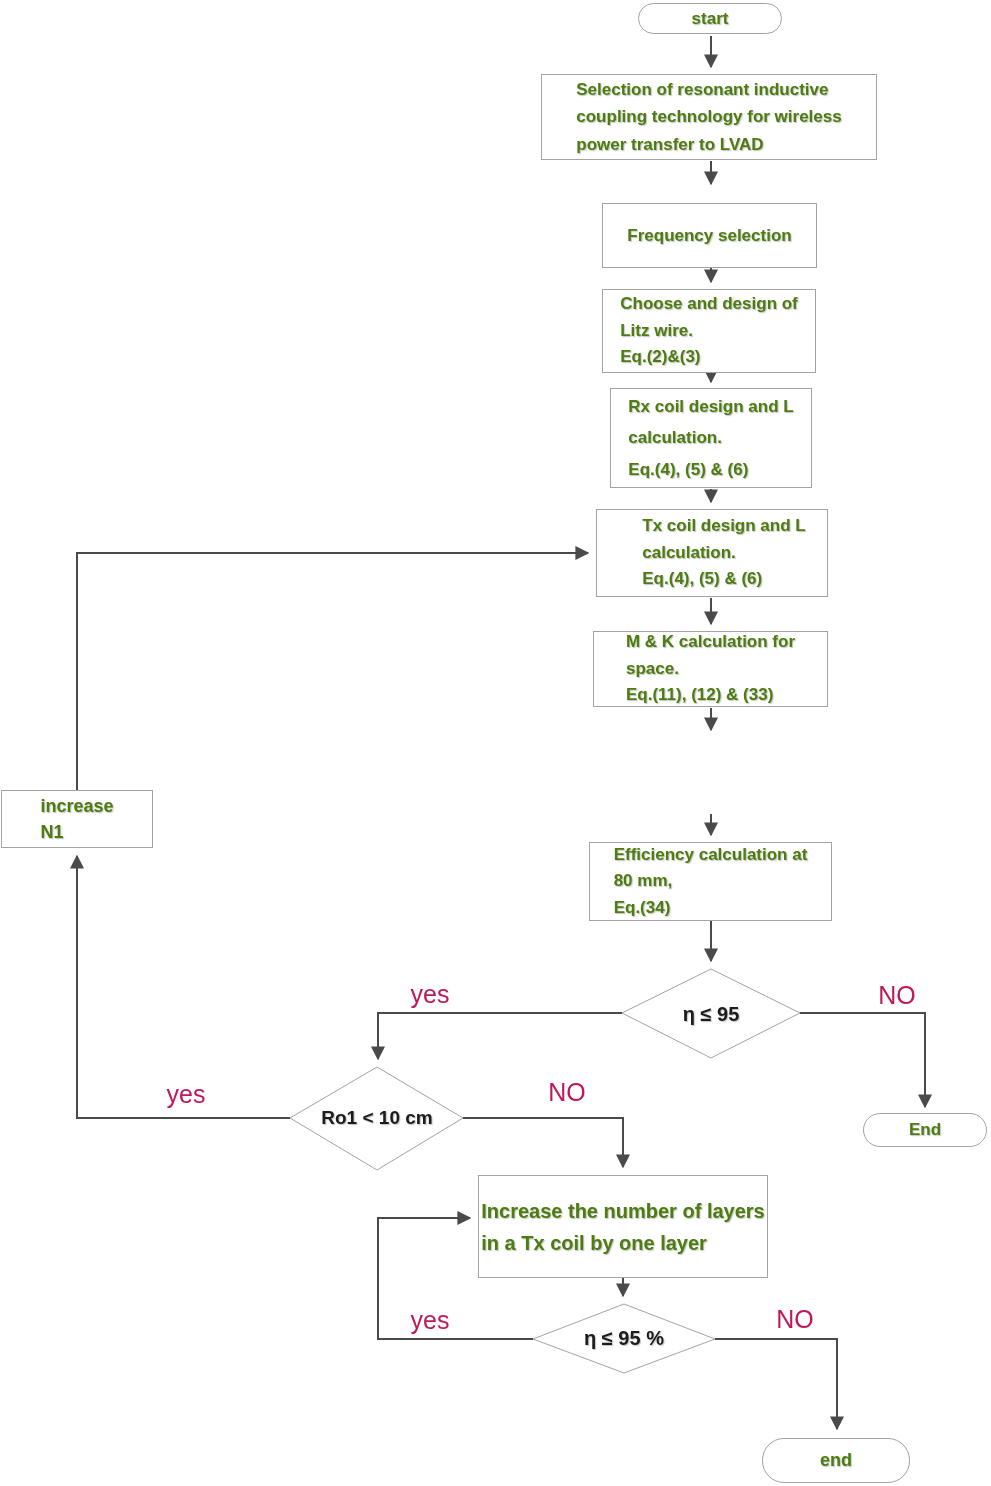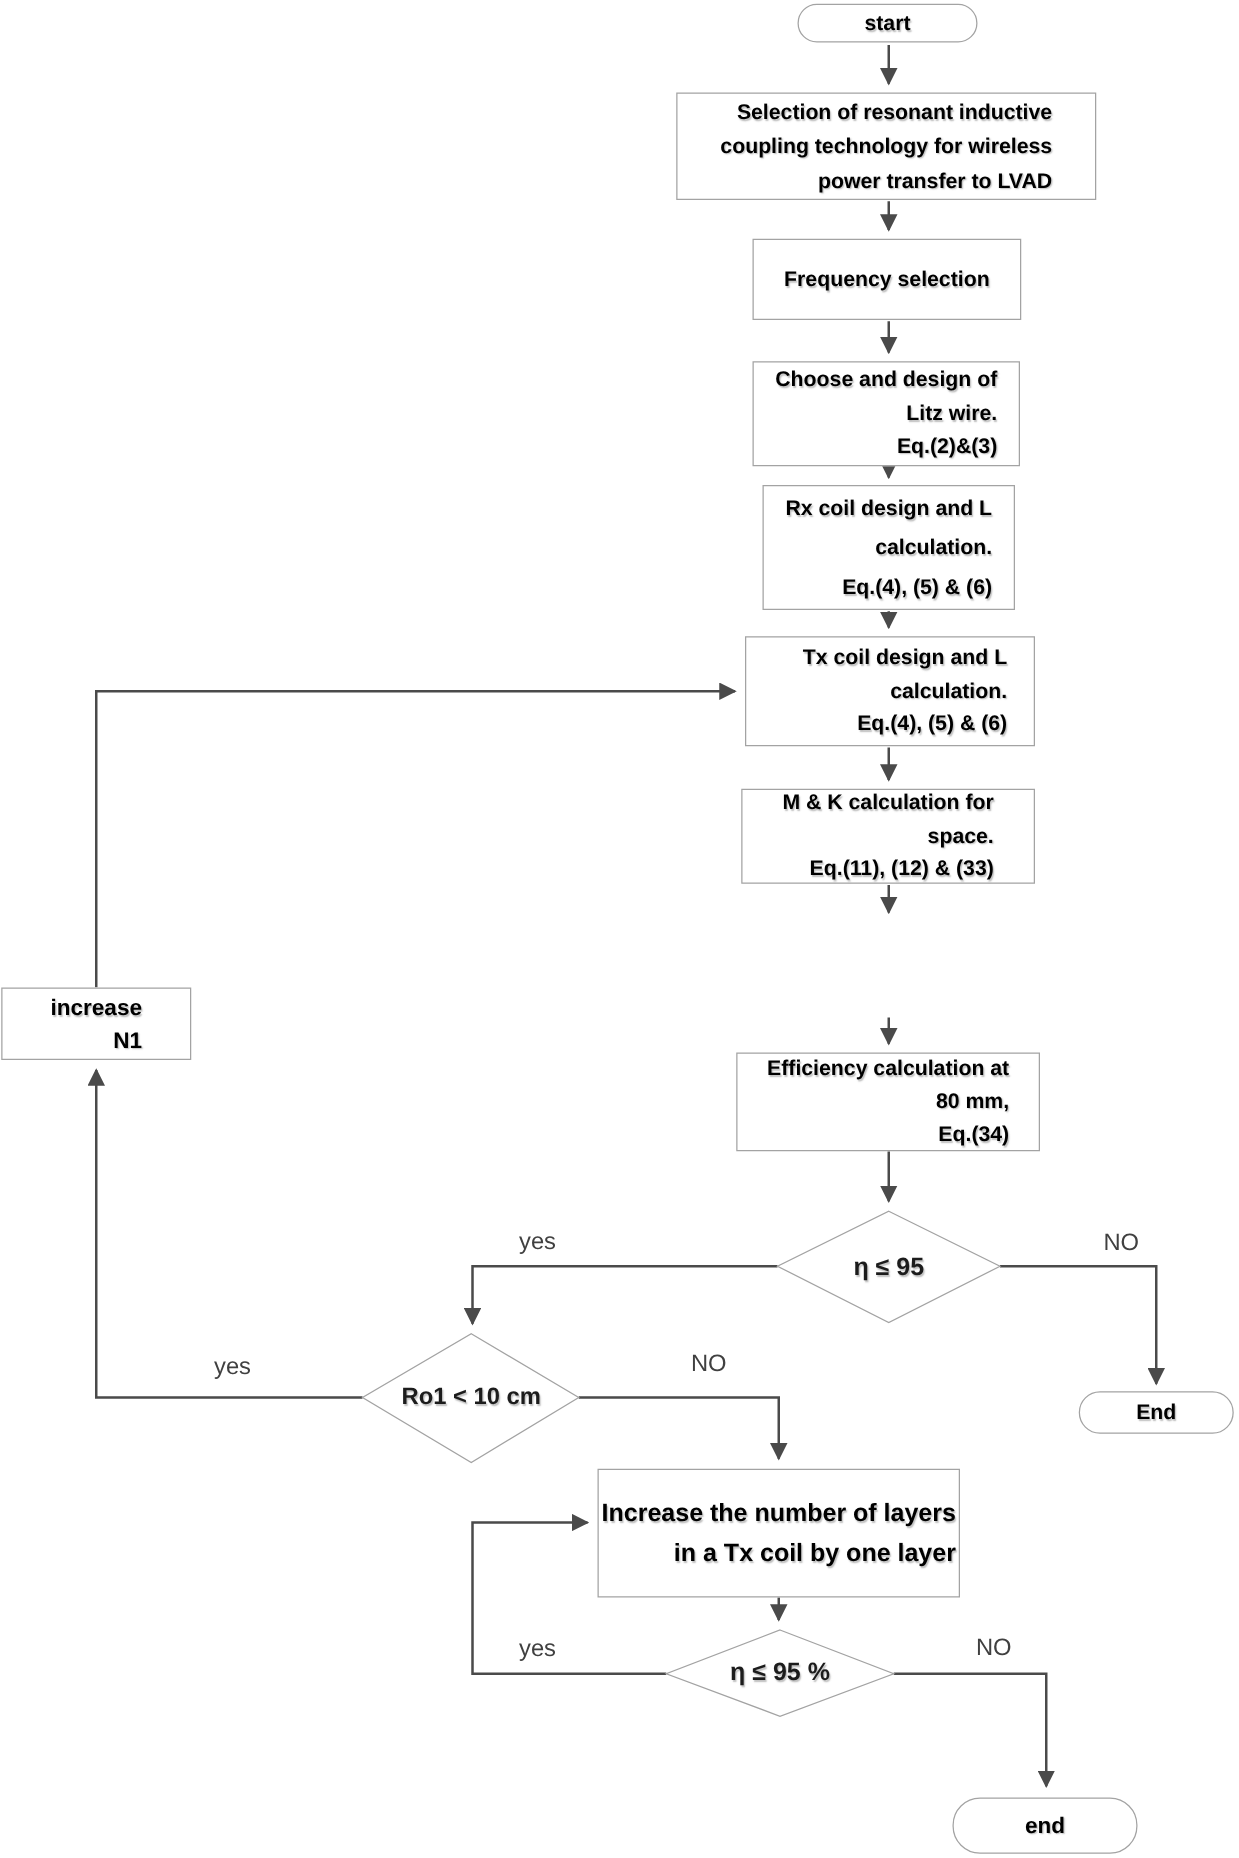--- a/index.html
+++ b/index.html
@@ -24,26 +24,26 @@
     height: 1486px;
   }
   .node {
     position: absolute;
     box-sizing: border-box;
     background: #ffffff;
     border: 1px solid #a3a3a3;
     display: flex;
     align-items: center;
     justify-content: center;
-    text-align: right;
+    text-align: left;
     white-space: pre-line;
     font-weight: bold;
     font-size: 17px;
     line-height: 1.6;
-    color: #000000;
+    color: #4d7c0f;
     text-shadow: 1px 1.4px 1.2px rgba(110,110,110,0.45);
   }
   .terminator {
     border-radius: 18px;
   }
   .diamond-label {
     position: absolute;
     display: flex;
     align-items: center;
     justify-content: center;
@@ -51,23 +51,23 @@
     font-size: 20px;
     color: #1c1c1c;
     text-shadow: 1px 1.4px 1.2px rgba(110,110,110,0.45);
   }
   .edge-label {
     position: absolute;
     display: flex;
     align-items: center;
     justify-content: center;
     text-align: center;
-    font-size: 19px;
+    font-size: 25px;
     font-weight: normal;
-    color: #404040;
+    color: #be185d;
   }
   .node.small-lh { line-height: 1.55; }
 </style>
 </head>
 <body>
 
 <div class="canvas">
 
   <svg class="connector-layer" viewBox="0 0 991 1486">
     <defs>
@@ -102,21 +102,21 @@
     <polygon points="377,1067 463,1118 377,1170 290,1118" fill="#ffffff" stroke="#a3a3a3" stroke-width="1"></polygon>
     <polygon points="624,1304 715,1339 624,1373 533,1339" fill="#ffffff" stroke="#a3a3a3" stroke-width="1"></polygon>
   </svg>
 
   <div class="node terminator" style="left:638px; top:3px; width:144px; height:31px;">start</div>
 
   <div class="node" style="left:541px; top:74px; width:336px; height:86px; font-size:17px; line-height:1.62;">Selection of resonant inductive
 coupling technology for wireless
 power transfer to LVAD</div>
 
-  <div class="node" style="left:602px; top:191px; width:215px; height:65px;">Frequency selection</div>
+  <div class="node" style="left:602px; top:203px; width:215px; height:65px;">Frequency selection</div>
 
   <div class="node small-lh" style="left:602px; top:289px; width:214px; height:84px;">Choose and design of
 Litz wire.
 Eq.(2)&amp;(3)</div>
 
   <div class="node" style="left:610px; top:388px; width:202px; height:100px; line-height:1.85;">Rx coil design and L
 calculation.
 Eq.(4), (5) &amp; (6)</div>
 
   <div class="node small-lh" style="left:596px; top:509px; width:232px; height:88px;padding-left:24px;">Tx coil design and L

